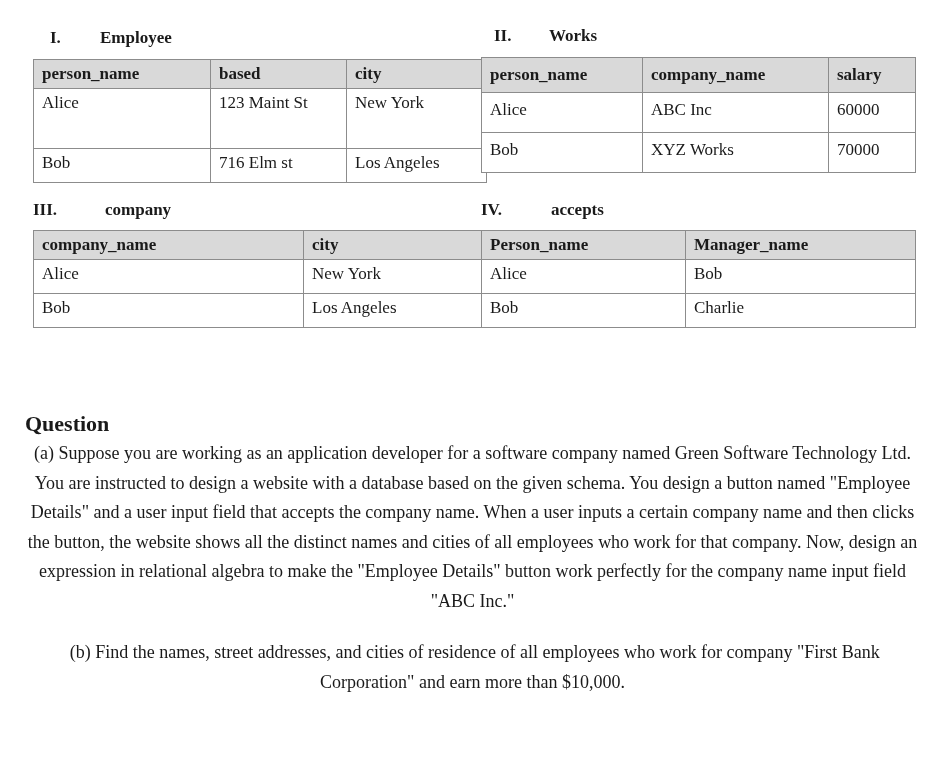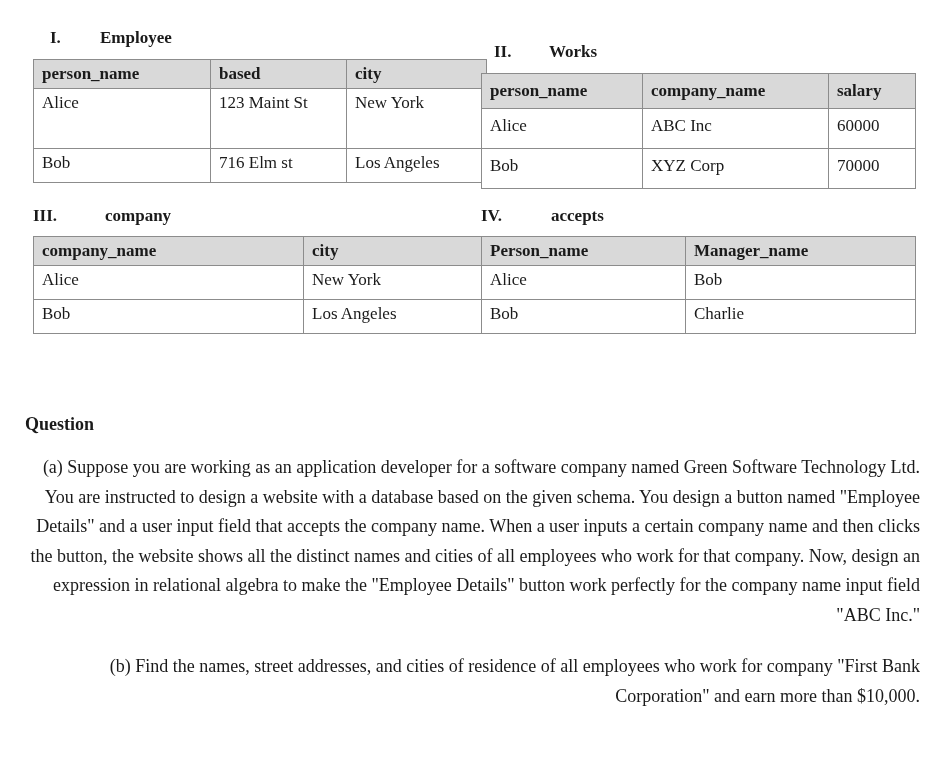--- a/index.html
+++ b/index.html
@@ -42,21 +42,21 @@
 
   .tbl-heading {
     font-weight: bold;
     font-size: 17px;
     line-height: 20px;
     white-space: pre;
     margin: 0;
     padding: 0;
   }
   .heading-i   { padding: 28px 0 11px 17px; }
-  .heading-ii  { padding: 26px 8px 11px 13px; margin-top: 16px; }
+  .heading-ii  { padding: 26px 8px 11px 13px; }
   .heading-iii { padding: 17px 0 10px 0px; }
   .heading-iv  { padding: 17px 0 10px 0px; }
 
   .num { display: inline-block; }
   .num-w-i   { width: 50px; }
   .num-w-ii  { width: 55px; }
   .num-w-iii { width: 72px; }
   .num-w-iv  { width: 70px; }
 
   table.db {
@@ -107,30 +107,30 @@
 
   
   .question-block {
     position: absolute;
     left: 25px;
     top: 413px;
     width: 895px;
   }
   .question-title {
     font-weight: bold;
-    font-size: 18px;
+    font-size: 22px;
     line-height: 22px;
-    margin: 0 0 18px 0;
+    margin: 0 0 4px 0;
   }
   .qpara {
     font-size: 18px;
     line-height: 29.5px;
     margin: 0;
     white-space: pre-wrap;
-    text-align: right;
+    text-align: center;
   }
   .qpara.pb { margin-top: 22px; }
 </style>
 </head>
 <body>
 
 <div class="page">
 
   <div class="schema">
 
@@ -184,21 +184,21 @@
             </tr>
           </thead>
           <tbody>
             <tr class="body-row">
               <td>Alice</td>
               <td>ABC Inc</td>
               <td>60000</td>
             </tr>
             <tr class="body-row">
               <td>Bob</td>
-              <td>XYZ Corp</td>
+              <td>XYZ Works</td>
               <td>70000</td>
             </tr>
           </tbody>
         </table>
       </div>
 
     </div>
 
     <div class="schema-row">
 

